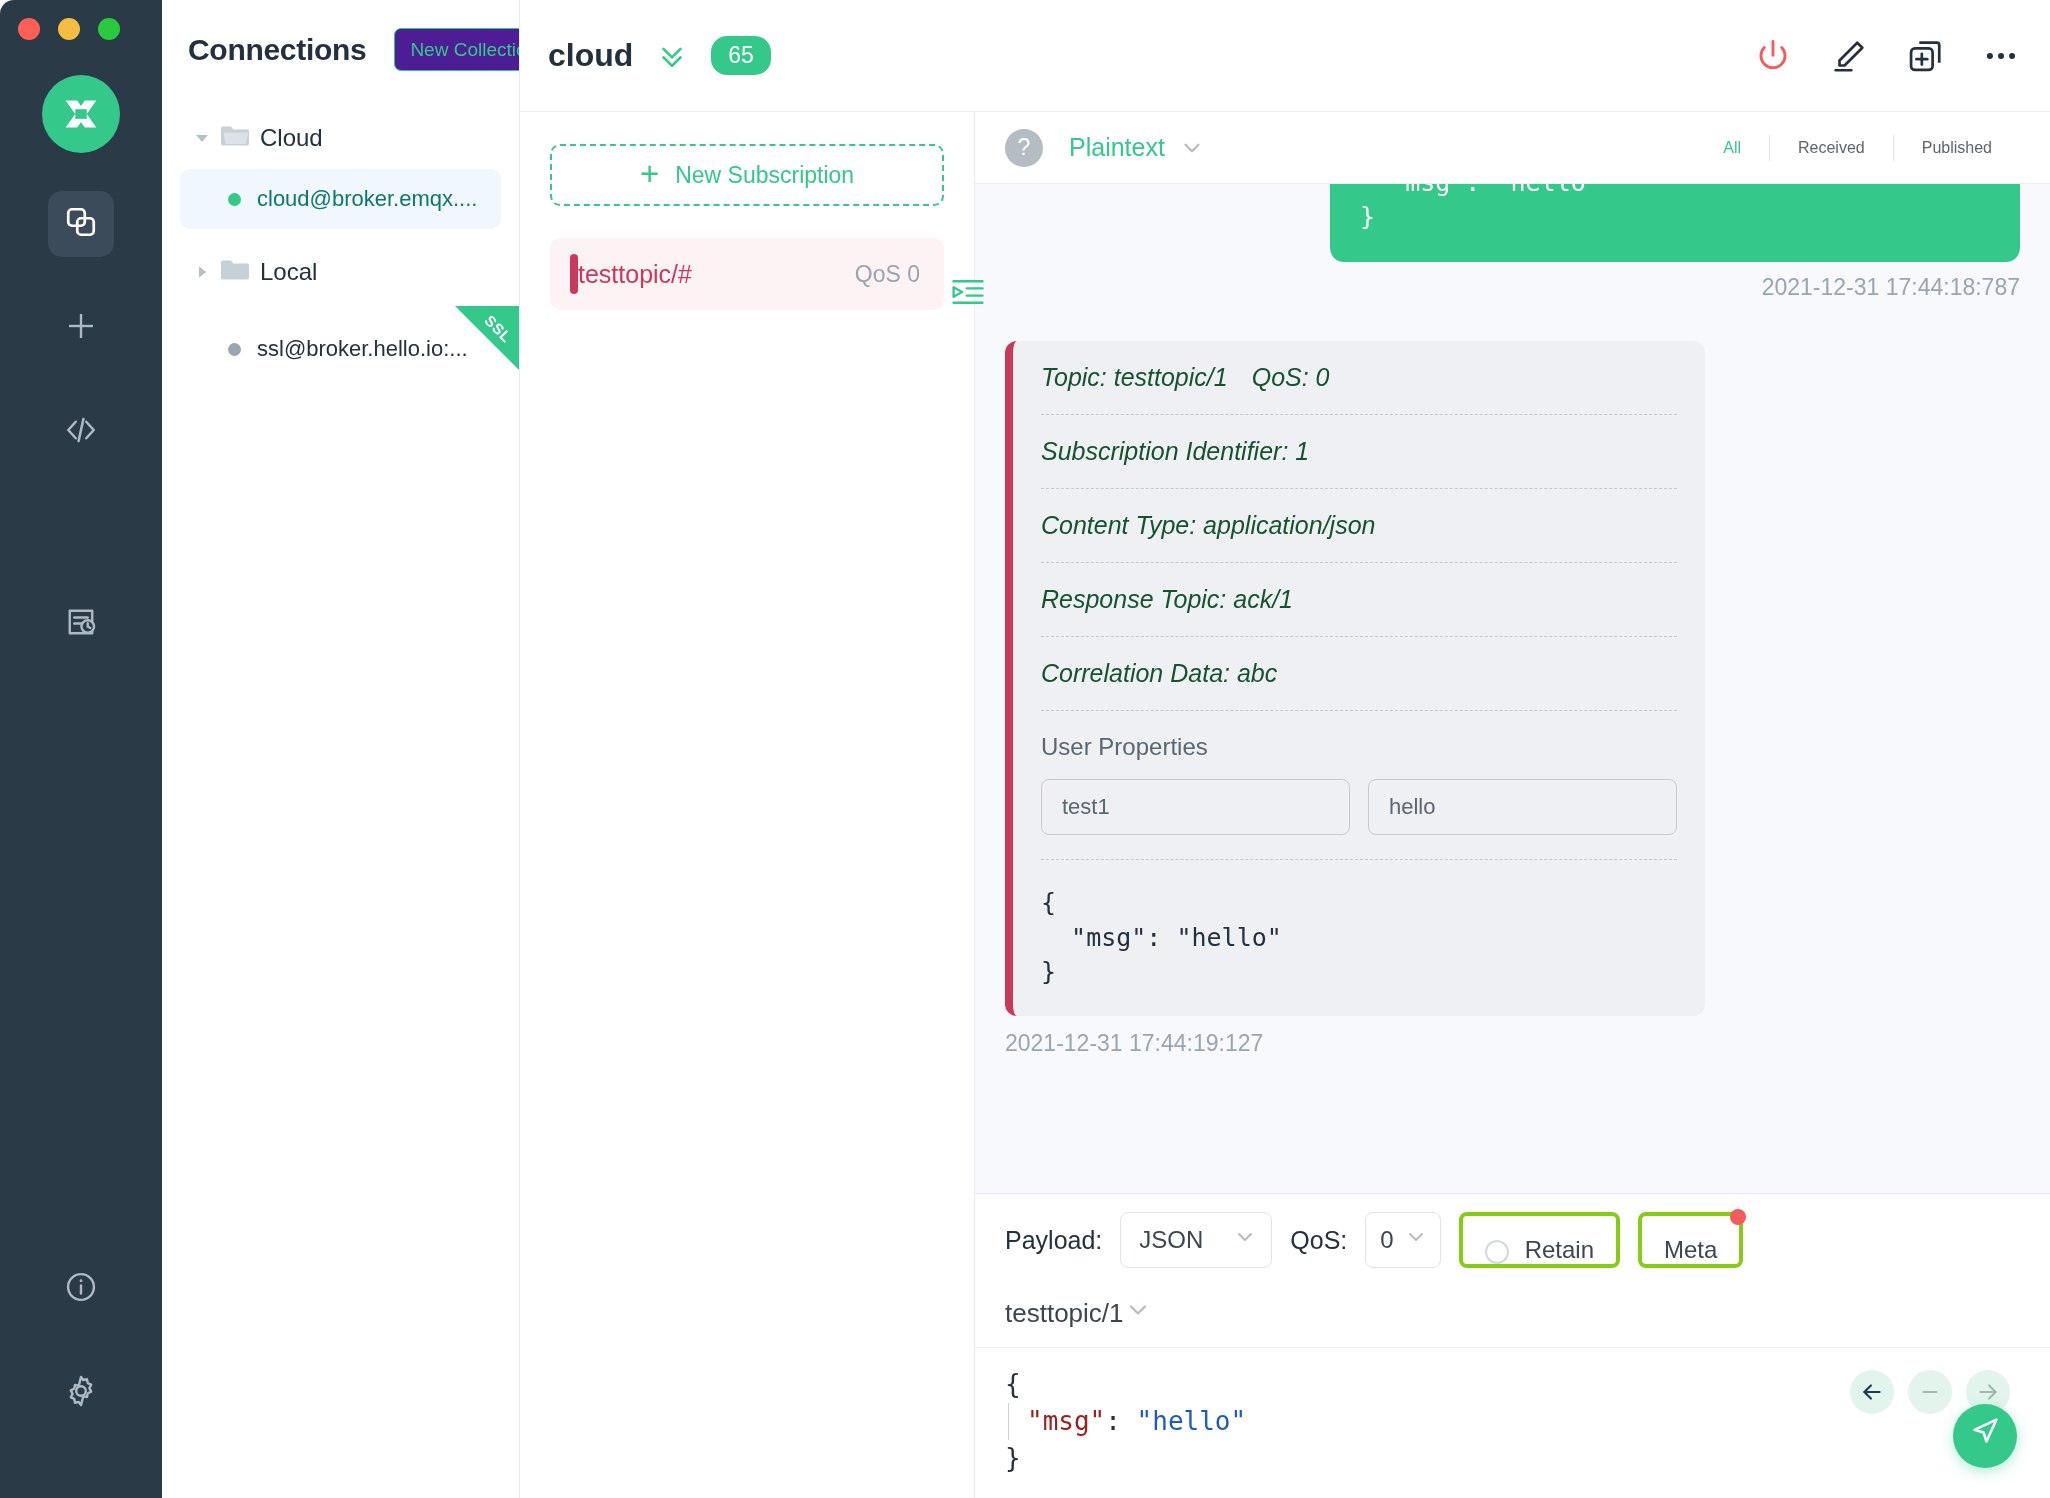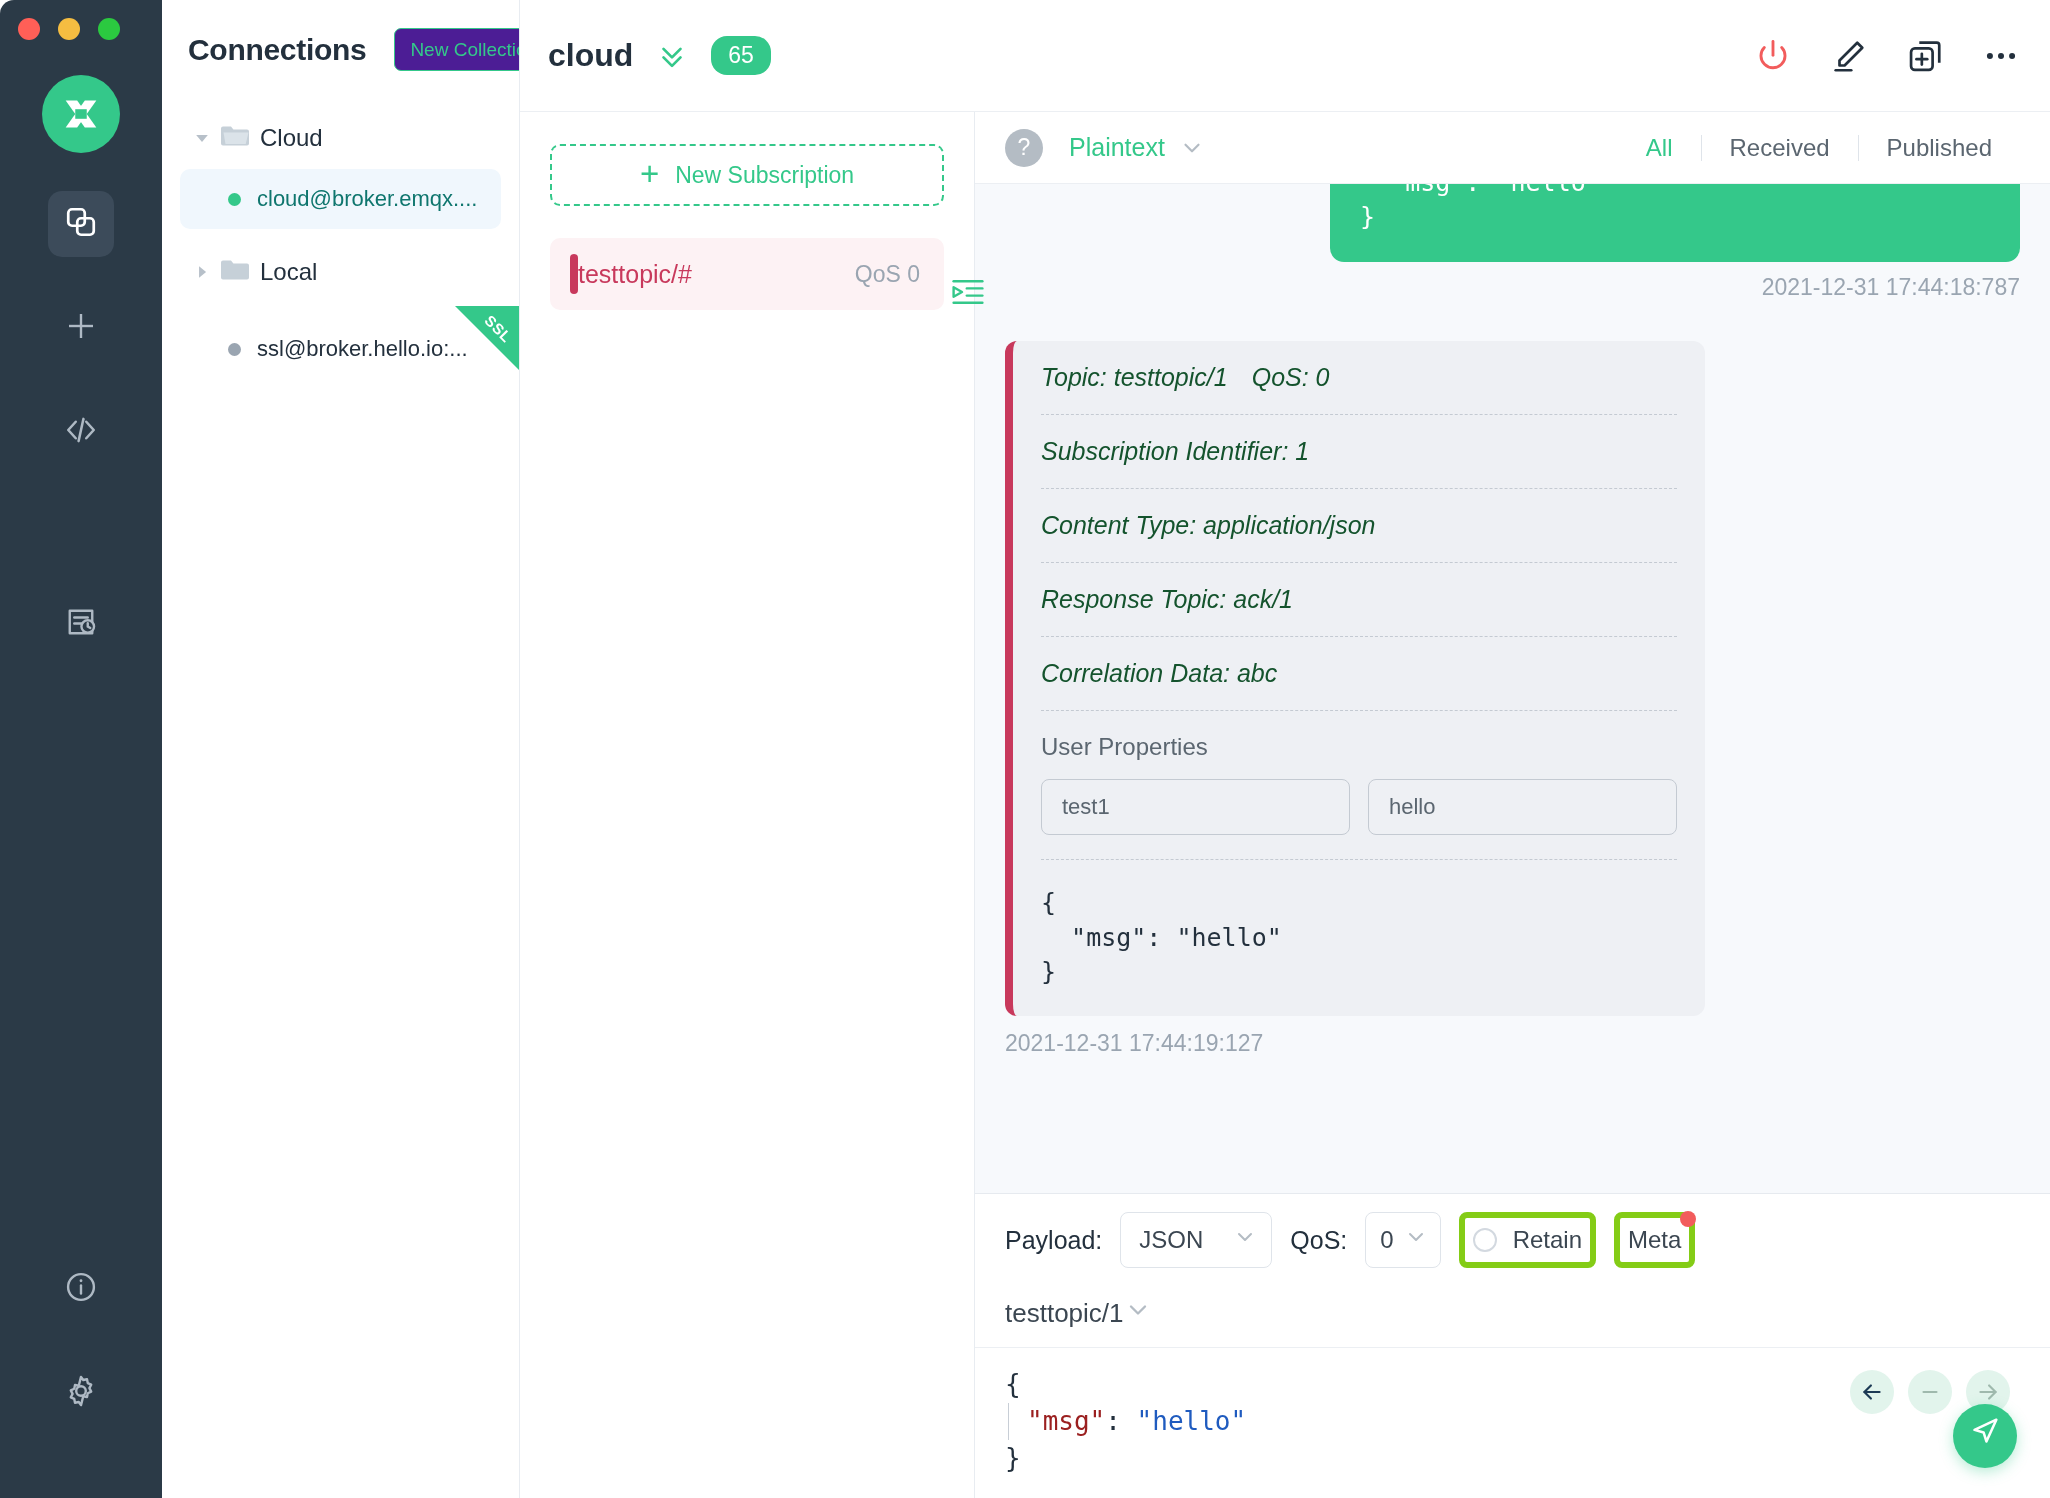--- a/index.html
+++ b/index.html
@@ -248,21 +248,21 @@
   }
   .format-label {
     margin-left: 26px;
     color: #34c88a; font-size: 25px;
   }
   .format-caret { margin-left: 14px; display: flex; }
   .format-caret svg { width: 26px; height: 26px; }
   .msg-tabs {
     margin-left: auto;
     display: flex; align-items: center; gap: 0;
-    font-size: 24px;
+    font-size: 16px;
   }
   .msg-tab { padding: 0 28px; color: #5b6670; }
   .msg-tab.active { color: #34c88a; }
   .tab-div { width: 1px; height: 26px; background: #dfe4ea; }
 
   .msg-list {
     flex: 1 1 auto;
     overflow: hidden;
     padding: 0 30px;
     position: relative;
@@ -342,23 +342,23 @@
   .opt-label { font-size: 25px; color: #23303d; }
   .select-box {
     border: 1px solid #dfe4ea; border-radius: 8px;
     height: 56px; display: flex; align-items: center;
     padding: 0 14px 0 18px; gap: 30px;
     font-size: 24px; color: #3b4651;
   }
   .select-box.small { gap: 10px; padding: 0 12px 0 14px; }
   .select-box svg { width: 24px; height: 24px; }
   .btn-plain {
-    border: 6px solid #84cc16; border-radius: 8px;
-    height: 56px; display: flex; align-items: center;
-    padding: 0 8px; gap: 16px;
+    border: 4px solid #84cc16; border-radius: 8px;
+    height: 56px; display: flex; align-items: flex-end;
+    padding: 0 22px; gap: 16px;
     font-size: 24px; color: #3b4651;
     background: #ffffff;
     position: relative;
   }
   .radio-o {
     width: 24px; height: 24px; border-radius: 50%;
     border: 2px solid #d3d9e0;
   }
   .red-dot-badge {
     position: absolute;

